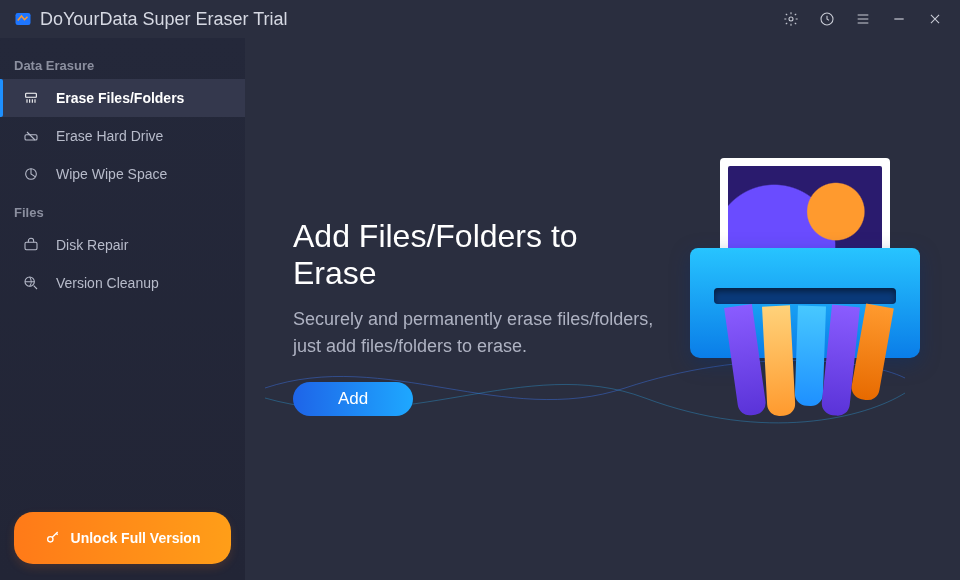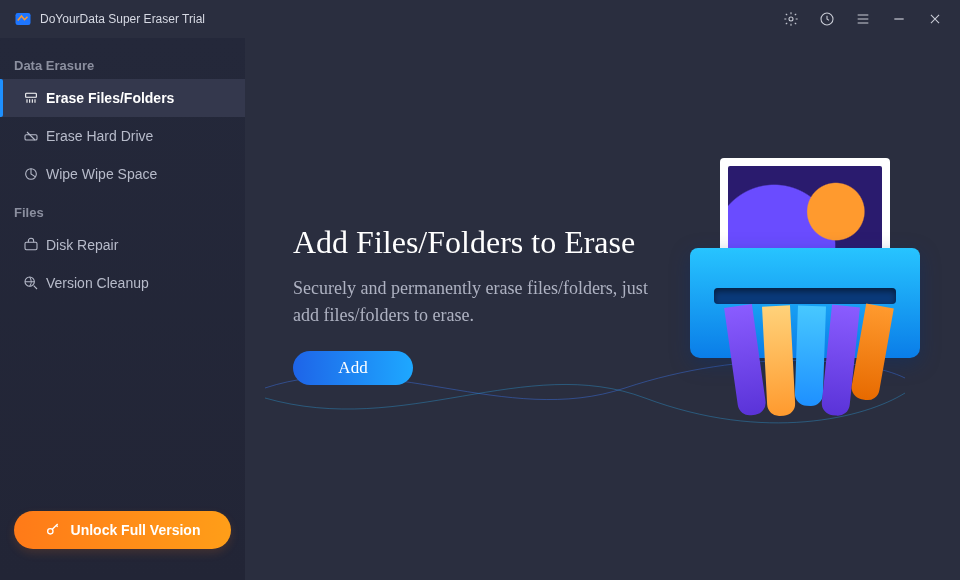--- a/index.html
+++ b/index.html
@@ -5,21 +5,21 @@
   * { box-sizing: border-box; margin: 0; padding: 0; }
   html, body { width: 960px; height: 580px; overflow: hidden; font-family: "Segoe UI", Arial, sans-serif; }
   body { background: #2a2e3f; color: #c9ccd6; }
 
   
   .titlebar {
     height: 38px;
     display: flex;
     align-items: center;
     padding: 0 14px;
-    font-size: 12px;
+    font-size: 18px;
     color: #d6d9e3;
   }
   .titlebar .app-logo {
     width: 18px; height: 18px; margin-right: 8px;
     display: inline-flex; align-items: center; justify-content: center;
   }
   .titlebar .title-text { flex: 0 0 auto; }
   .titlebar .spacer { flex: 1; }
   .titlebar .win-controls { display: flex; gap: 14px; align-items: center; }
   .titlebar .icon-btn {
@@ -29,35 +29,35 @@
 
   .content {
     display: flex;
     height: calc(580px - 38px);
   }
 
   
   .sidebar {
     width: 245px;
     background: linear-gradient(180deg,#24283a 0%, #222536 100%);
-    padding: 8px 0 17px 0;
+    padding: 8px 0 2px 0;
     display: flex;
     flex-direction: column;
     position: relative;
   }
   .side-heading {
     font-size: 13px;
     color: #8b8f9f;
     padding: 12px 14px 6px 14px;
     font-weight: 600;
   }
   .side-item {
     display: flex;
     align-items: center;
-    gap: 6px;
+    gap: 16px;
     padding: 10px 14px 10px 22px;
     font-size: 14px;
     color: #b7bbca;
     cursor: pointer;
     position: relative;
   }
   .side-item.active {
     background: #34384d;
     color: #ffffff;
     font-weight: 700;
@@ -74,21 +74,21 @@
   .side-icon {
     width: 18px; height: 18px;
     display: inline-flex; align-items: center; justify-content: center;
     color: inherit;
   }
 
   .sidebar-spacer { flex: 1; }
 
   .unlock-btn {
     margin: 0 14px 14px 14px;
-    height: 38px;
+    height: 52px;
     border-radius: 19px;
     background: linear-gradient(90deg,#ff7a18 0%, #ff9e18 100%);
     color: #ffffff;
     font-size: 14px;
     font-weight: 600;
     display: flex;
     align-items: center;
     justify-content: center;
     gap: 10px;
     cursor: pointer;
@@ -97,23 +97,22 @@
 
   
   .main {
     flex: 1;
     position: relative;
     padding: 0;
   }
   .hero {
     position: absolute;
     left: 48px;
-    top: 186px;
+    top: 180px;
     right: 300px;
-    font-family: Liberation Serif, serif;
   }
   .hero h1 {
     font-size: 32px;
     font-weight: 400;
     color: #ffffff;
     margin-bottom: 14px;
   }
   .hero p {
     font-size: 18px;
     color: #aeb2c2;

